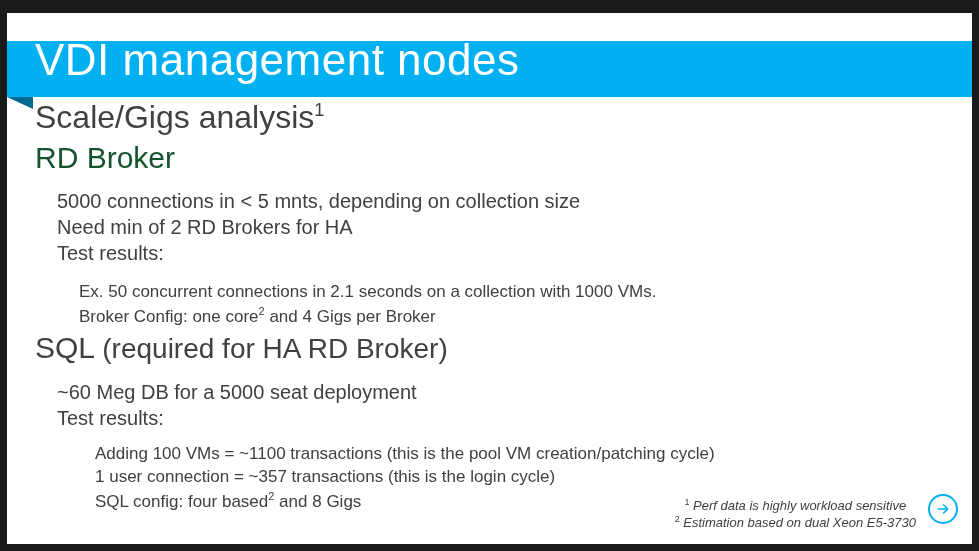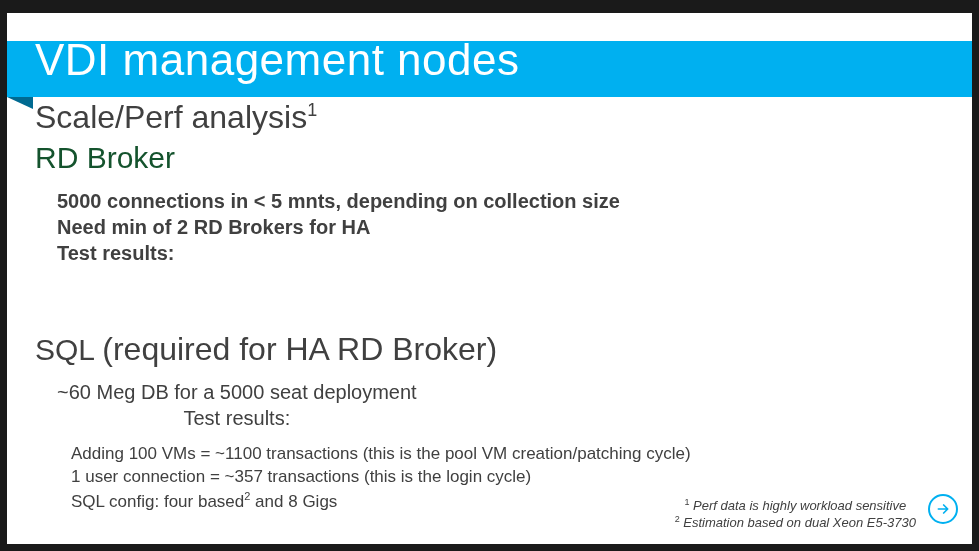--- a/index.html
+++ b/index.html
@@ -50,51 +50,50 @@
     color: #14532d;
     font-size: 30px;
     font-weight: 300;
   }
   .body1 {
     position: absolute;
     top: 175px; left: 50px;
     color: #404040;
     font-size: 20px;
     line-height: 1.3;
-    font-weight: 700;
+    font-weight: 400;
   }
   .body2 {
     position: absolute;
     top: 268px; left: 72px;
     color: #404040;
     font-size: 17px;
     line-height: 1.35;
     font-weight: 400;
   }
   .body2 sup, .body4 sup { font-size: 11px; vertical-align: super; }
   .subtitle3 {
     position: absolute;
     top: 318px; left: 28px;
     color: #404040;
     font-size: 30px;
     font-weight: 300;
   }
-  .subtitle3 .paren { font-size: 32px; }
+  .subtitle3 .paren { font-size: 28px; }
   .body3 {
     position: absolute;
     top: 366px; left: 50px;
     color: #404040;
     font-size: 20px;
     line-height: 1.3;
     font-weight: 400;
-    text-align: center;
   }
   .body4 {
     position: absolute;
-    top: 430px; left: 64px;
+    top: 430px; left: 88px;
     color: #404040;
     font-size: 17px;
     line-height: 1.35;
     font-weight: 400;
   }
   .footnotes {
     position: absolute;
     bottom: 12px; right: 56px;
     color: #404040;
     font-size: 13px;
@@ -119,31 +118,37 @@
 <body>
 
 <div class="slide">
 
   <div class="title-band"></div>
   <div class="triangle"></div>
 
   <div class="title">VDI management nodes</div>
 
   <div class="subtitle1">
-    <span>Scale/Perf analysis</span><sup>1</sup>
+    <span>Scale/Gigs analysis</span><sup>1</sup>
   </div>
 
   <div class="subtitle2">RD Broker</div>
 
   <div class="body1">
     <div>5000 connections in &lt; 5 mnts, depending on collection size</div>
     <div>Need min of 2 RD Brokers for HA</div>
     <div>Test results:</div>
   </div>
 
+  <div class="body2">
+    <div>Ex. 50 concurrent connections in 2.1 seconds on a collection with 1000 VMs.</div>
+    <div>
+      <span>Broker Config: one core</span><sup>2</sup><span> and 4 Gigs per Broker</span>
+    </div>
+  </div>
 
   <div class="subtitle3">
     <span>SQL </span><span class="paren">(required for HA RD Broker)</span>
   </div>
 
   <div class="body3">
     <div>~60 Meg DB for a 5000 seat deployment</div>
     <div>Test results:</div>
   </div>
 

